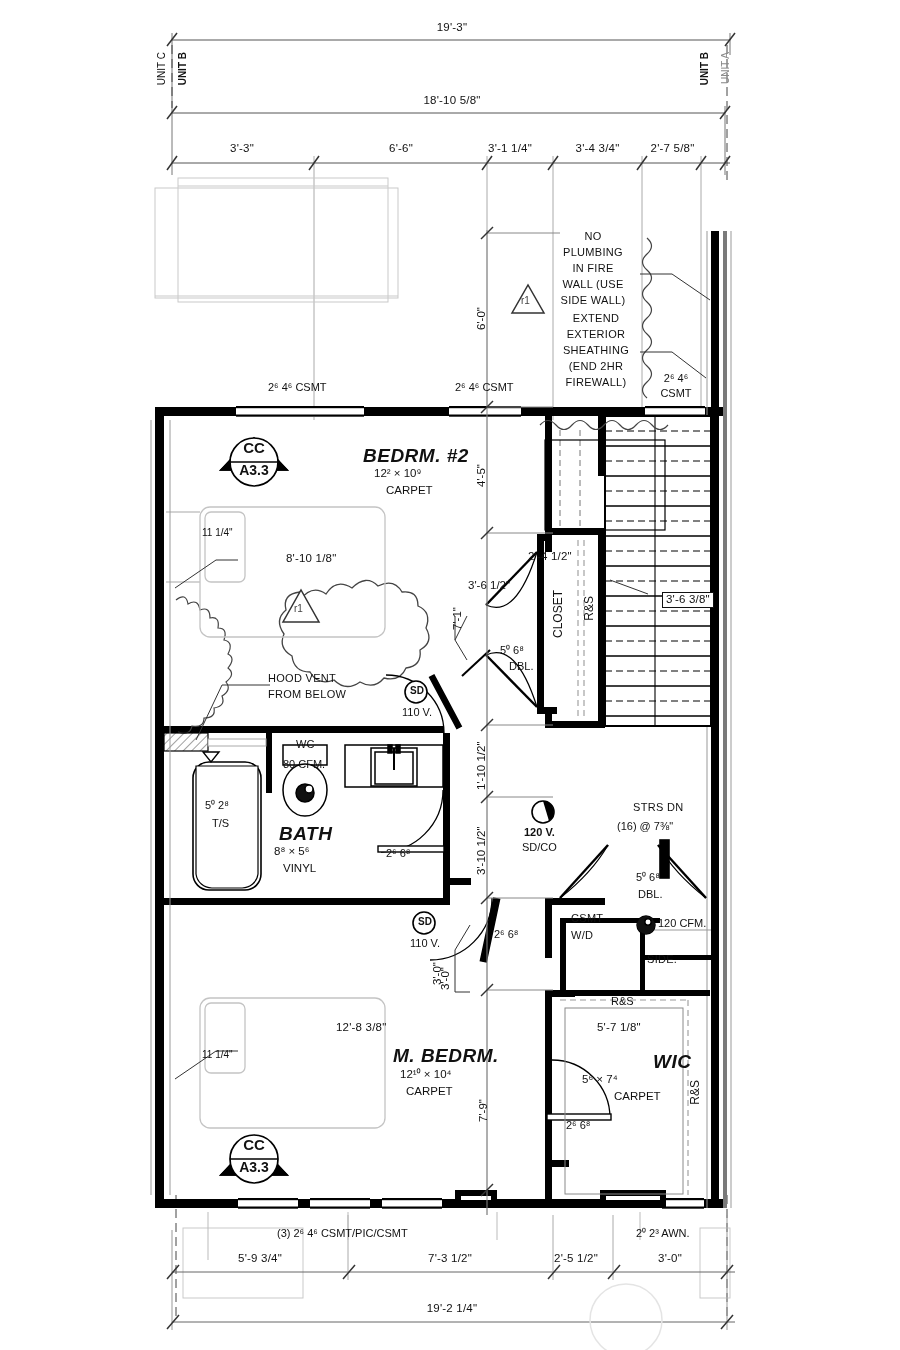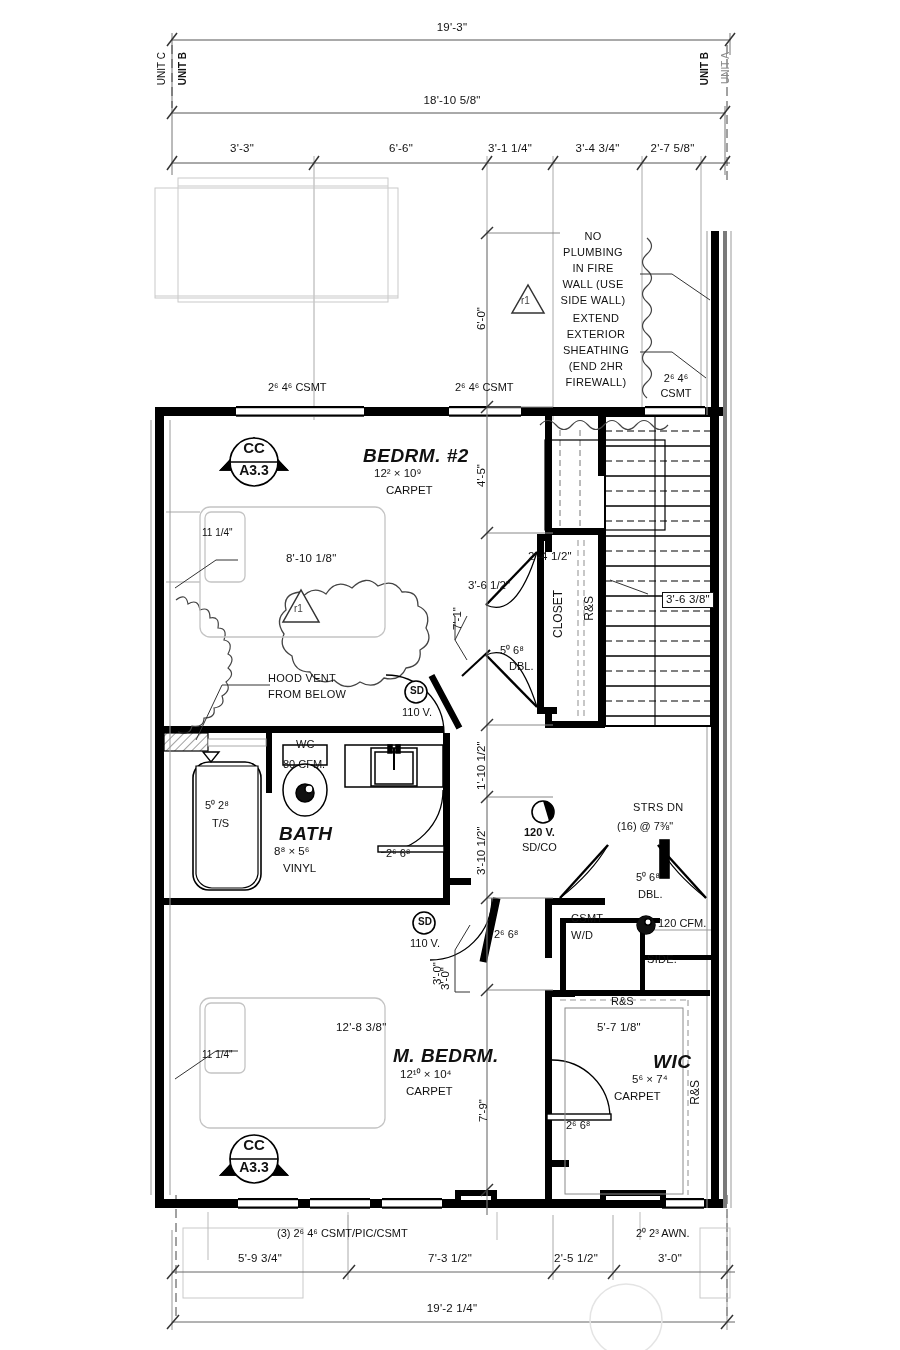--- a/index.html
+++ b/index.html
@@ -527,21 +527,21 @@
 <div class="lbl win" style="left:611px;top:996px;">R&amp;S</div>
 <div class="lbl vtxt" style="left:689px;top:1080px;font-size:12px;">R&amp;S</div>
 <div class="lbl win" style="left:494px;top:929px;">2⁶ 6⁸</div>
 <div class="lbl dimv" style="left:432px;top:985px;transform:rotate(-90deg);">3'-0"</div>
 
 <div class="lbl room" style="left:393px;top:1046px;text-align:center;">M. BEDRM.</div>
 <div class="lbl roomsub" style="left:400px;top:1069px;">12¹⁰ × 10⁴</div>
 <div class="lbl roomsub" style="left:406px;top:1086px;">CARPET</div>
 
 <div class="lbl room" style="left:625px;top:1052px;margin-left:28px;">WIC</div>
-<div class="lbl roomsub" style="left:632px;top:1074px;">5⁶  ×   7⁴</div>
+<div class="lbl roomsub" style="left:582px;top:1074px;">5⁶  ×   7⁴</div>
 <div class="lbl roomsub" style="left:614px;top:1091px;">CARPET</div>
 <div class="lbl win" style="left:566px;top:1120px;">2⁶ 6⁸</div>
 
 <div class="lbl win" style="left:277px;top:1228px;">(3) 2⁶ 4⁶ CSMT/PIC/CSMT</div>
 <div class="lbl win" style="left:636px;top:1228px;">2⁰ 2³ AWN.</div>
 
 <div class="lbl dim ctr" style="left:200px;top:1253px;width:120px;">5'-9 3/4"</div>
 <div class="lbl dim ctr" style="left:390px;top:1253px;width:120px;">7'-3 1/2"</div>
 <div class="lbl dim ctr" style="left:526px;top:1253px;width:100px;">2'-5 1/2"</div>
 <div class="lbl dim ctr" style="left:620px;top:1253px;width:100px;">3'-0"</div>

